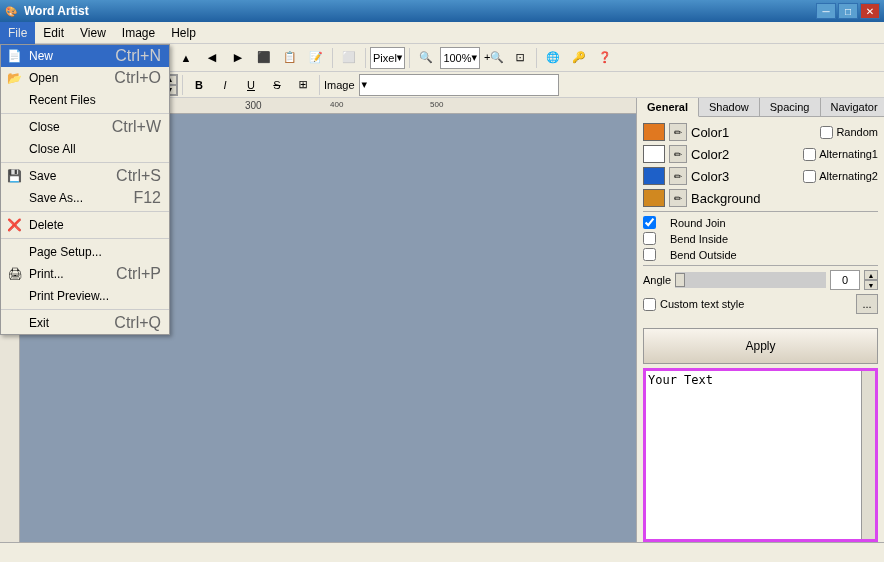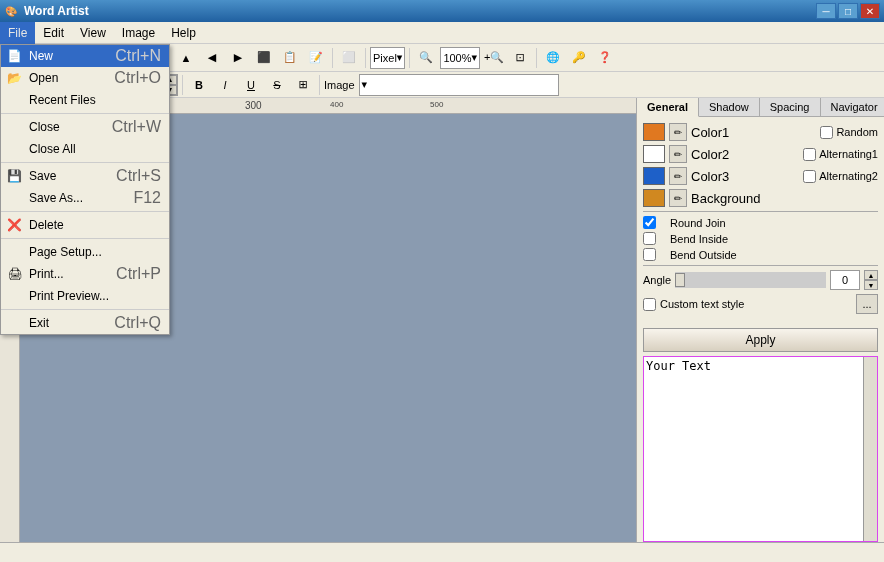--- a/index.html
+++ b/index.html
@@ -280,32 +280,32 @@
       cursor: pointer;
       display: flex; align-items: center; justify-content: center;
       font-size: 11px;
     }
 
     
     #apply-btn {
       display: block;
       width: calc(100% - 12px);
       margin: 4px 6px;
-      height: 24px;
+      height: 36px;
       background: linear-gradient(to bottom, #f8f4ec, #d8d0c0);
       border: 1px solid #999;
       cursor: pointer;
       font-size: 12px;
     }
 
     
     #text-area-container {
       margin: 0 6px;
       flex: 1;
-      border: 1px solid #d946ef;
+      border: 3px solid #d946ef;
       background: white;
       position: relative;
     }
     #your-text {
       width: 100%;
       height: 60px;
       border: none;
       outline: none;
       padding: 2px;
       font-size: 12px;

